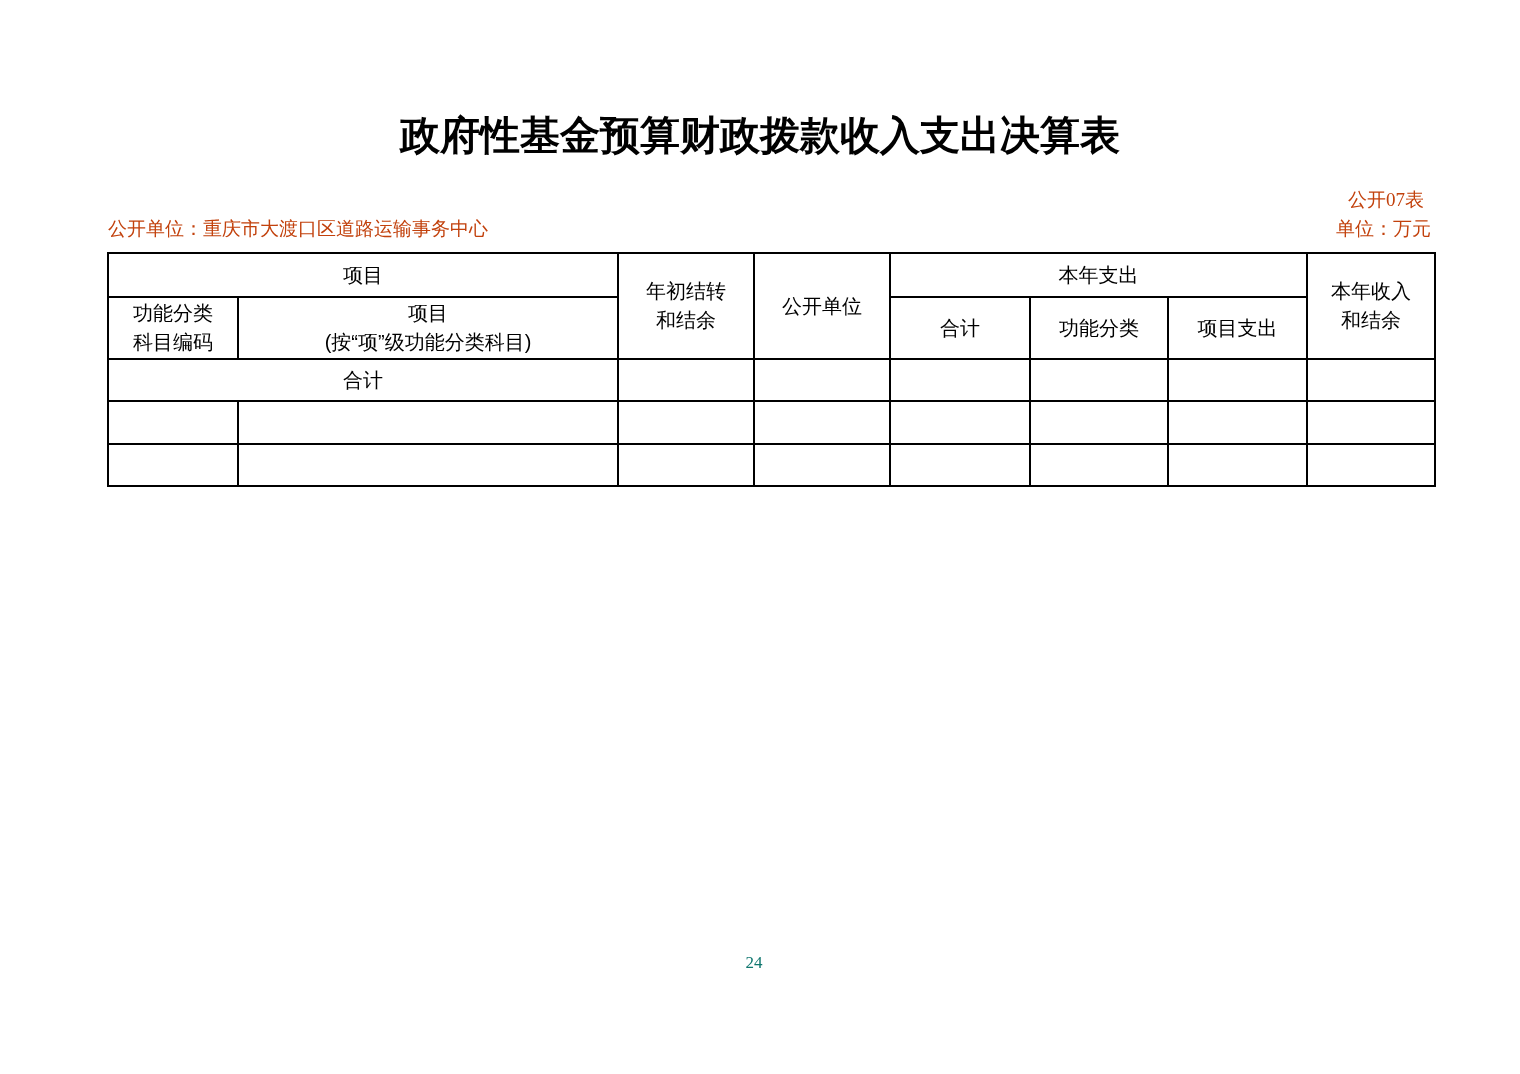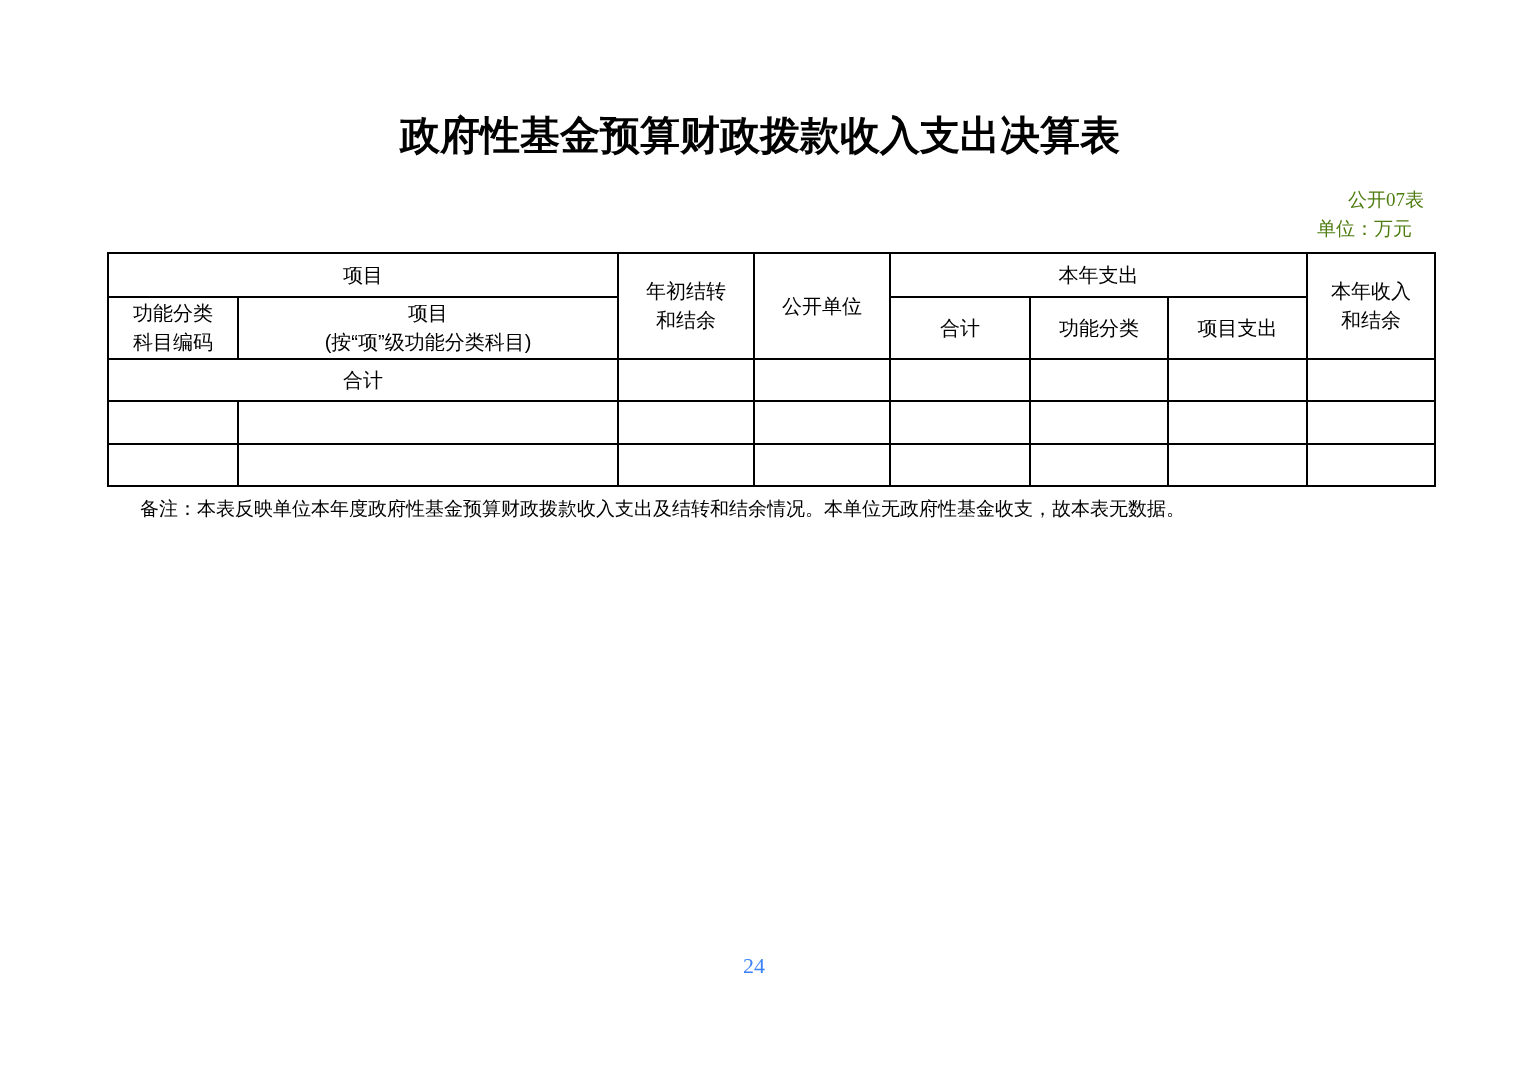--- a/index.html
+++ b/index.html
@@ -27,26 +27,26 @@
     font-weight: 700;
     letter-spacing: 0px;
     color: #000000;
     font-family: "Liberation Sans", "DejaVu Sans", sans-serif;
   }
   .meta-serif {
     position: absolute;
     font-family: "Liberation Serif", "DejaVu Serif", serif;
     font-size: 19px;
     line-height: 1.1;
-    color: #4d7c0f;
+    color: #c2410c;
     white-space: nowrap;
   }
   .table-code   { top: 190px; right: 96px; text-align: right; }
   .unit-label   { top: 219px; left: 108px; }
-  .currency-unit{ top: 219px; right: 108px; text-align: center; }
+  .currency-unit{ top: 219px; right: 89px; text-align: center; }
 
   table.budget {
     position: absolute;
     top: 252px;
     left: 107px;
     width: 1327px;
     border-collapse: collapse;
     table-layout: fixed;
   }
   table.budget th,
@@ -79,32 +79,33 @@
     color: #000000;
     white-space: nowrap;
   }
   .page-number {
     position: absolute;
     top: 953px;
     left: 0;
     right: 12px;
     text-align: center;
     font-family: "Liberation Serif", "DejaVu Serif", serif;
-    font-size: 22px;
-    color: #3b82f6;
+    font-size: 17px;
+    color: #0f766e;
   }
 </style>
 </head>
 <body>
 
 <div class="page">
 
   <h1 class="doc-title">政府性基金预算财政拨款收入支出决算表</h1>
 
   <div class="meta-serif table-code">公开07表</div>
+  <div class="meta-serif unit-label">公开单位：重庆市大渡口区道路运输事务中心</div>
   <div class="meta-serif currency-unit">单位：万元</div>
 
   <table class="budget">
     <colgroup>
       <col style="width:130px">
       <col style="width:380px">
       <col style="width:136px">
       <col style="width:136px">
       <col style="width:140px">
       <col style="width:138px">
@@ -157,17 +158,16 @@
         <td></td>
         <td></td>
         <td></td>
         <td></td>
         <td></td>
         <td></td>
       </tr>
     </tbody>
   </table>
 
-  <p class="note-line">备注：本表反映单位本年度政府性基金预算财政拨款收入支出及结转和结余情况。本单位无政府性基金收支，故本表无数据。</p>
 
   <div class="page-number">24</div>
 
 </div>
 
 </body></html>

